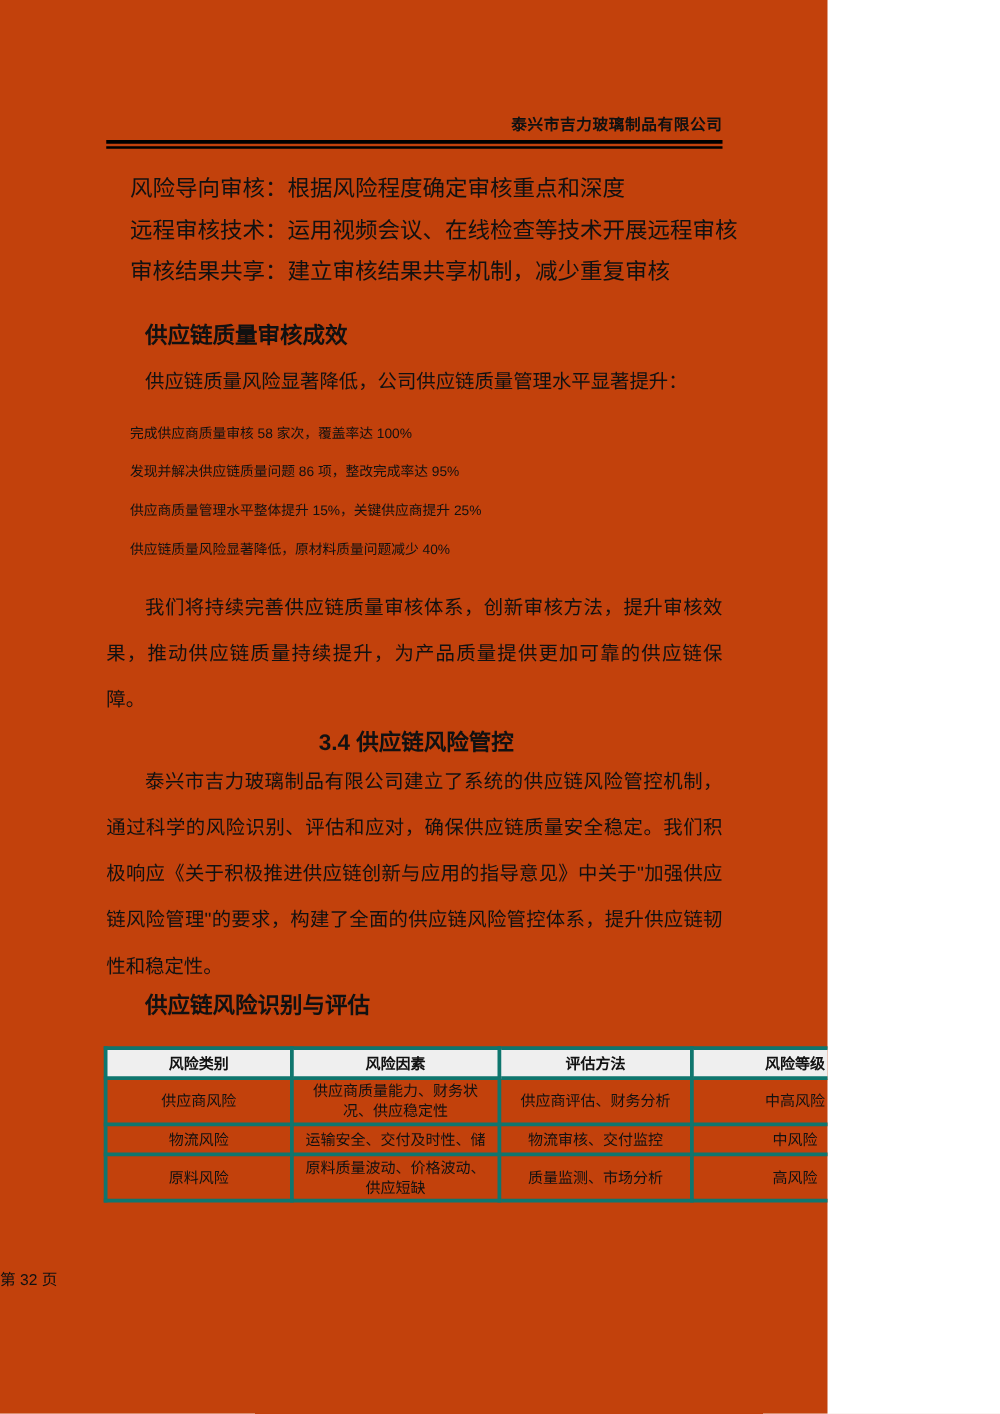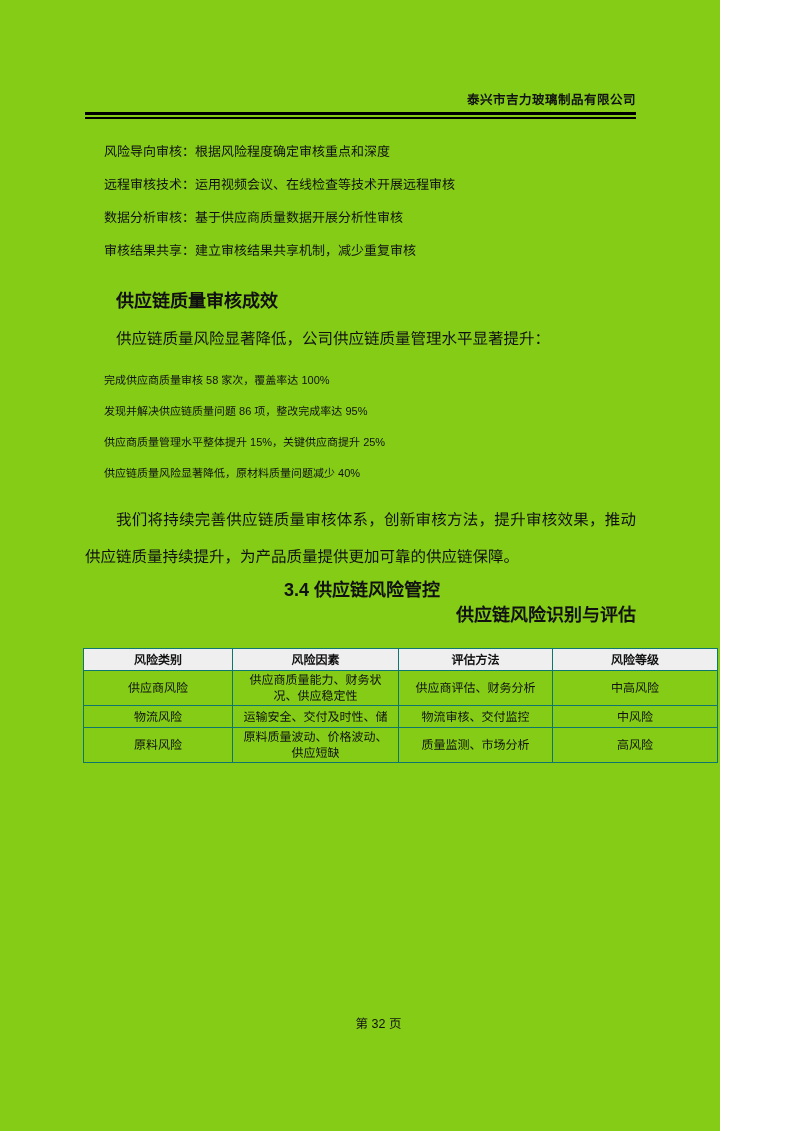--- a/index.html
+++ b/index.html
@@ -2,23 +2,23 @@
 <html lang="zh-CN"><head>
 <meta charset="utf-8">
 <style>
   html, body {
     margin: 0;
     padding: 0;
     background: #ffffff;
   }
   .page {
     position: relative;
-    width: 720px;
+    width: 662px;
     height: 1131px;
-    background: #84cc16;
+    background: #c2410c;
     font-family: "Liberation Sans", sans-serif;
     color: #111111;
     overflow: hidden;
     box-sizing: border-box;
   }
   .content {
     padding: 0 84px 0 85px;
   }
   
   .doc-header {
@@ -38,21 +38,21 @@
   }
   .rule-thin {
     height: 2px;
     background: #000;
     margin-top: 2px;
   }
   
   .audit-list {
     margin-top: 16px;
     padding-left: 19px;
-    font-size: 13px;
+    font-size: 18px;
   }
   .audit-list p {
     margin: 0;
     line-height: 33px;
     white-space: nowrap;
   }
   h2.sec-heading {
     font-size: 18px;
     font-weight: bold;
     margin: 22px 0 0 31px;
@@ -93,39 +93,38 @@
     margin: 0;
     line-height: 37px;
     text-indent: 2em;
     text-align: justify;
   }
   h2.sub-heading {
     font-size: 18px;
     font-weight: bold;
     margin: 0 0 0 31px;
     line-height: 24px;
-    text-align: right;
   }
   p.table-intro {
     font-size: 15.5px;
     margin: 22px 0 0 0;
     line-height: 24px;
     text-indent: 2em;
   }
   
   table.risk-table {
     border-collapse: collapse;
     width: 634px;
     margin-top: 21px;
     margin-left: -2px;
     table-layout: fixed;
     font-size: 12px;
   }
   .risk-table th, .risk-table td {
-    border: 1px solid #0f766e;
+    border: 3px solid #0f766e;
     text-align: center;
     vertical-align: middle;
     padding: 1px 6px;
     line-height: 16px;
   }
   .risk-table th {
     background: #efefef;
     font-weight: bold;
     height: 19px;
   }
@@ -135,60 +134,58 @@
   .risk-table col.c1 { width: 149px; }
   .risk-table col.c2 { width: 166px; }
   .risk-table col.c3 { width: 154px; }
   .risk-table col.c4 { width: 165px; }
   
   .doc-footer {
     position: absolute;
     left: 0;
     right: 0;
     top: 1016px;
-    text-align: center;
     font-size: 12.5px;
     line-height: 16px;
-    margin-left: 37px;
   }
 </style>
 </head>
 <body>
 
 <div class="page">
   <div class="content">
 
     <div class="doc-header">
       <div class="company-name">泰兴市吉力玻璃制品有限公司</div>
       <div class="rule-thick"></div>
       <div class="rule-thin"></div>
     </div>
 
     <div class="audit-list">
       <p>风险导向审核：根据风险程度确定审核重点和深度</p>
       <p>远程审核技术：运用视频会议、在线检查等技术开展远程审核</p>
-      <p>数据分析审核：基于供应商质量数据开展分析性审核</p>
       <p>审核结果共享：建立审核结果共享机制，减少重复审核</p>
     </div>
 
     <h2 class="sec-heading">供应链质量审核成效</h2>
 
     <p class="intro-para">供应链质量风险显著降低，公司供应链质量管理水平显著提升：</p>
 
     <div class="result-list">
       <p>完成供应商质量审核 58 家次，覆盖率达 100%</p>
       <p>发现并解决供应链质量问题 86 项，整改完成率达 95%</p>
       <p>供应商质量管理水平整体提升 15%，关键供应商提升 25%</p>
       <p>供应链质量风险显著降低，原材料质量问题减少 40%</p>
     </div>
 
     <p class="closing-para">我们将持续完善供应链质量审核体系，创新审核方法，提升审核效果，推动供应链质量持续提升，为产品质量提供更加可靠的供应链保障。</p>
 
     <h1 class="chapter-heading">3.4 供应链风险管控</h1>
 
+    <p class="body-para">泰兴市吉力玻璃制品有限公司建立了系统的供应链风险管控机制，通过科学的风险识别、评估和应对，确保供应链质量安全稳定。我们积极响应《关于积极推进供应链创新与应用的指导意见》中关于"加强供应链风险管理"的要求，构建了全面的供应链风险管控体系，提升供应链韧性和稳定性。</p>
 
     <h2 class="sub-heading">供应链风险识别与评估</h2>
 
 
     <table class="risk-table">
       <colgroup>
         <col class="c1">
           <col class="c2">
           <col class="c3">
           <col class="c4">

